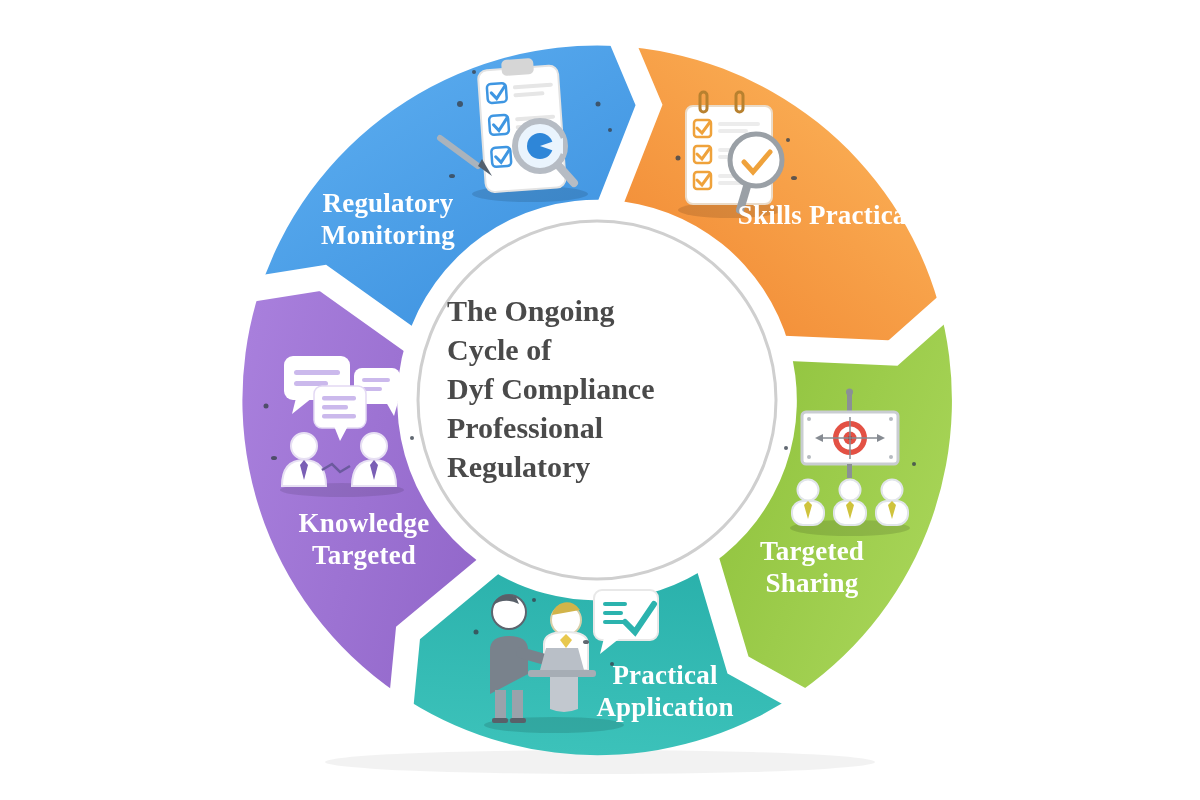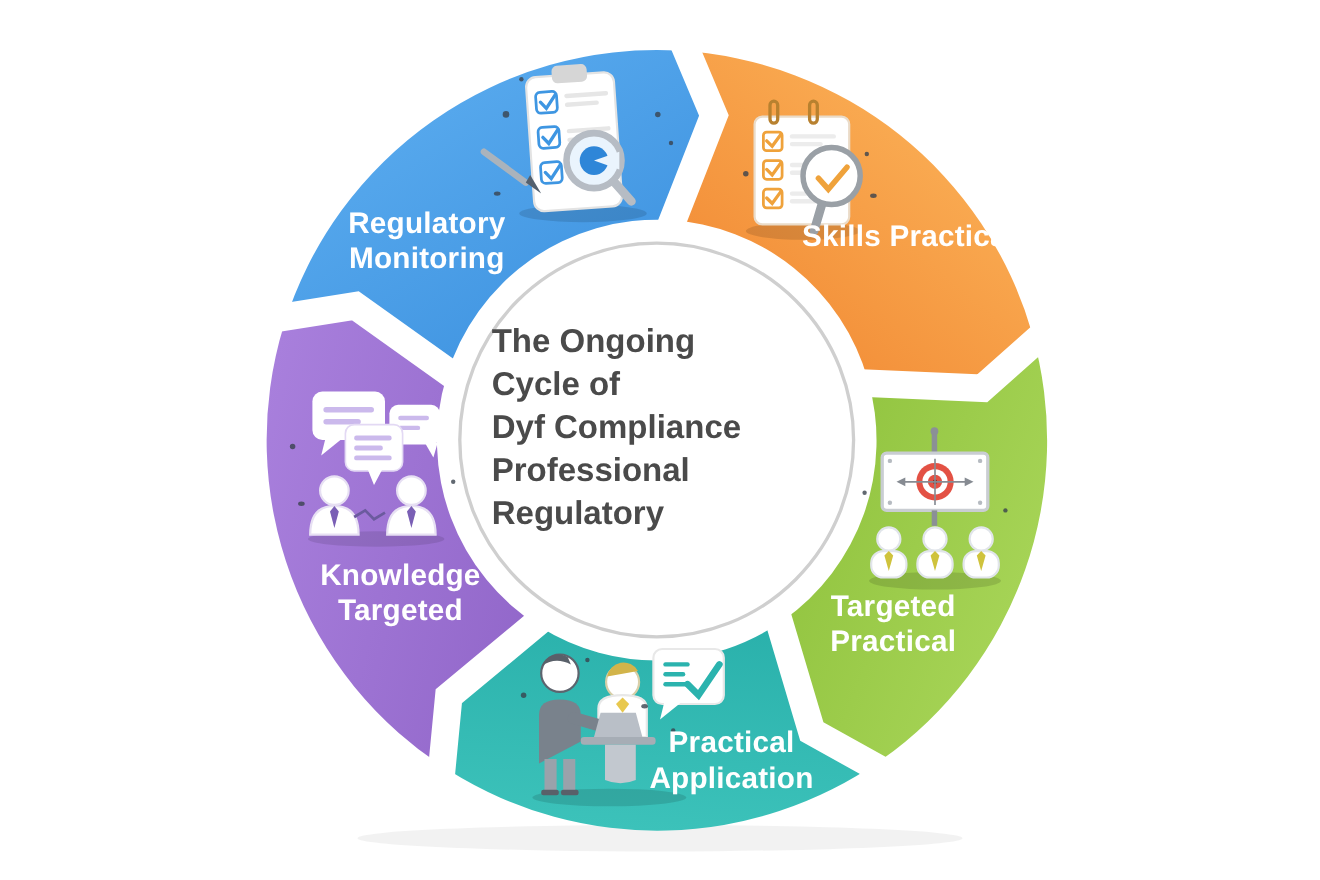--- a/index.html
+++ b/index.html
@@ -1,18 +1,18 @@
 <!DOCTYPE html>
 <html><head>
 <meta charset="utf-8">
 <style>
   html,body{margin:0;padding:0;background:#fff;}
   .stage{
     position:relative;width:1085px;height:800px;background:#ffffff;overflow:hidden;
-    font-family:Liberation Sans, sans-serif;
+    font-family:Liberation Serif, serif;
   }
   .ring{position:absolute;left:0;top:0;}
   .icon{position:absolute;}
   .seg-label{
     position:absolute;color:#ffffff;font-weight:bold;font-size:27px;
     line-height:1.18;text-align:center;letter-spacing:.2px;
   }
   .center-text{
     position:absolute;left:447px;top:291px;width:300px;
     font-size:30px;line-height:39px;font-weight:bold;color:#4a4a4a;
@@ -207,21 +207,21 @@
     <path d="M100 138 q0 -26 22 -26 q22 0 22 26 z" fill="#fff" stroke="#e7e0f3" stroke-width="2"></path>
     <polygon points="122,112 118,117 122,132 126,117" fill="#7a5fb5"></polygon>
     <path d="M70 122 l10 -6 l8 8 l10 -6" stroke="#6b5a9e" stroke-width="2.5" fill="none"></path>
     <circle class="speck" cx="14" cy="58" r="2.5"></circle>
       <circle class="speck" cx="160" cy="90" r="2"></circle>
     <ellipse class="speck" cx="22" cy="110" rx="3" ry="2"></ellipse>
   </svg>
 
   <div class="seg-label" style="left:288px;top:188px;width:200px">Regulatory Monitoring</div>
   <div class="seg-label" style="left:728px;top:200px;width:196px">Skills Practical</div>
-  <div class="seg-label" style="left:722px;top:536px;width:180px">Targeted Practical</div>
+  <div class="seg-label" style="left:722px;top:536px;width:180px">Targeted Sharing</div>
   <div class="seg-label" style="left:563px;top:660px;width:204px">Practical Application</div>
   <div class="seg-label" style="left:262px;top:508px;width:204px">Knowledge Targeted</div>
 
   <div class="center-text">
     <span>The Ongoing</span>
     <span>Cycle of</span>
     <span>Dyf Compliance</span>
     <span>Professional</span>
     <span>Regulatory</span>
   </div>

